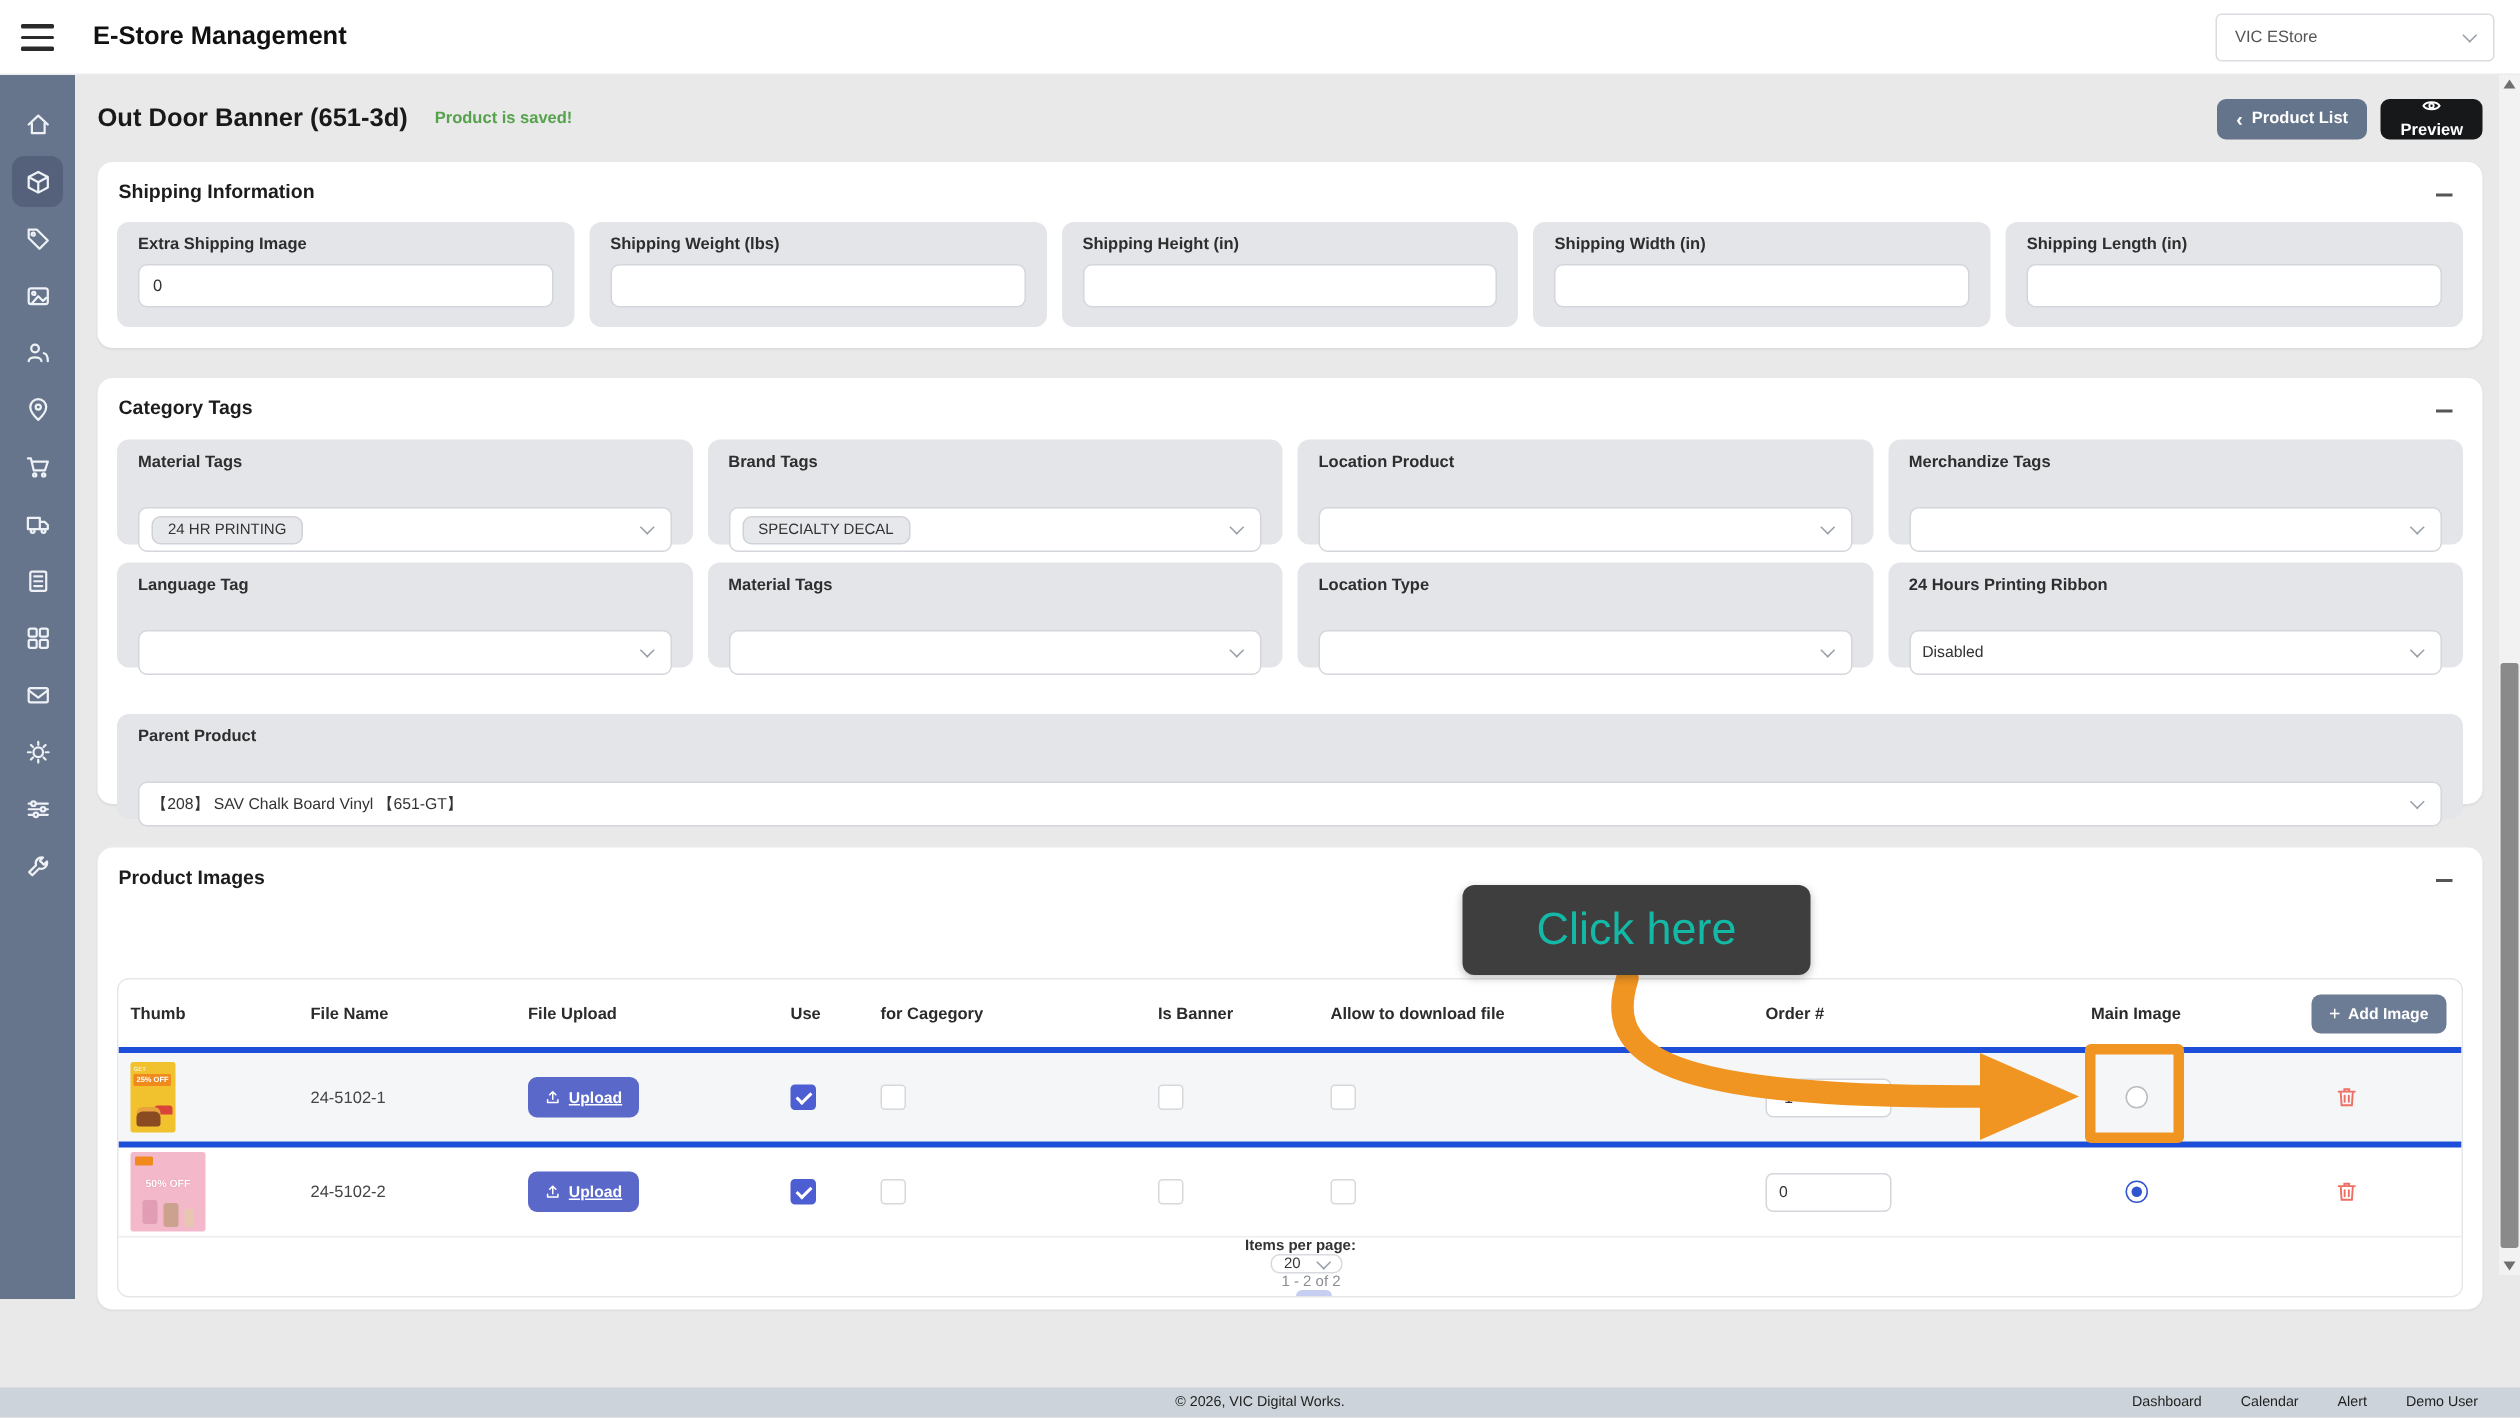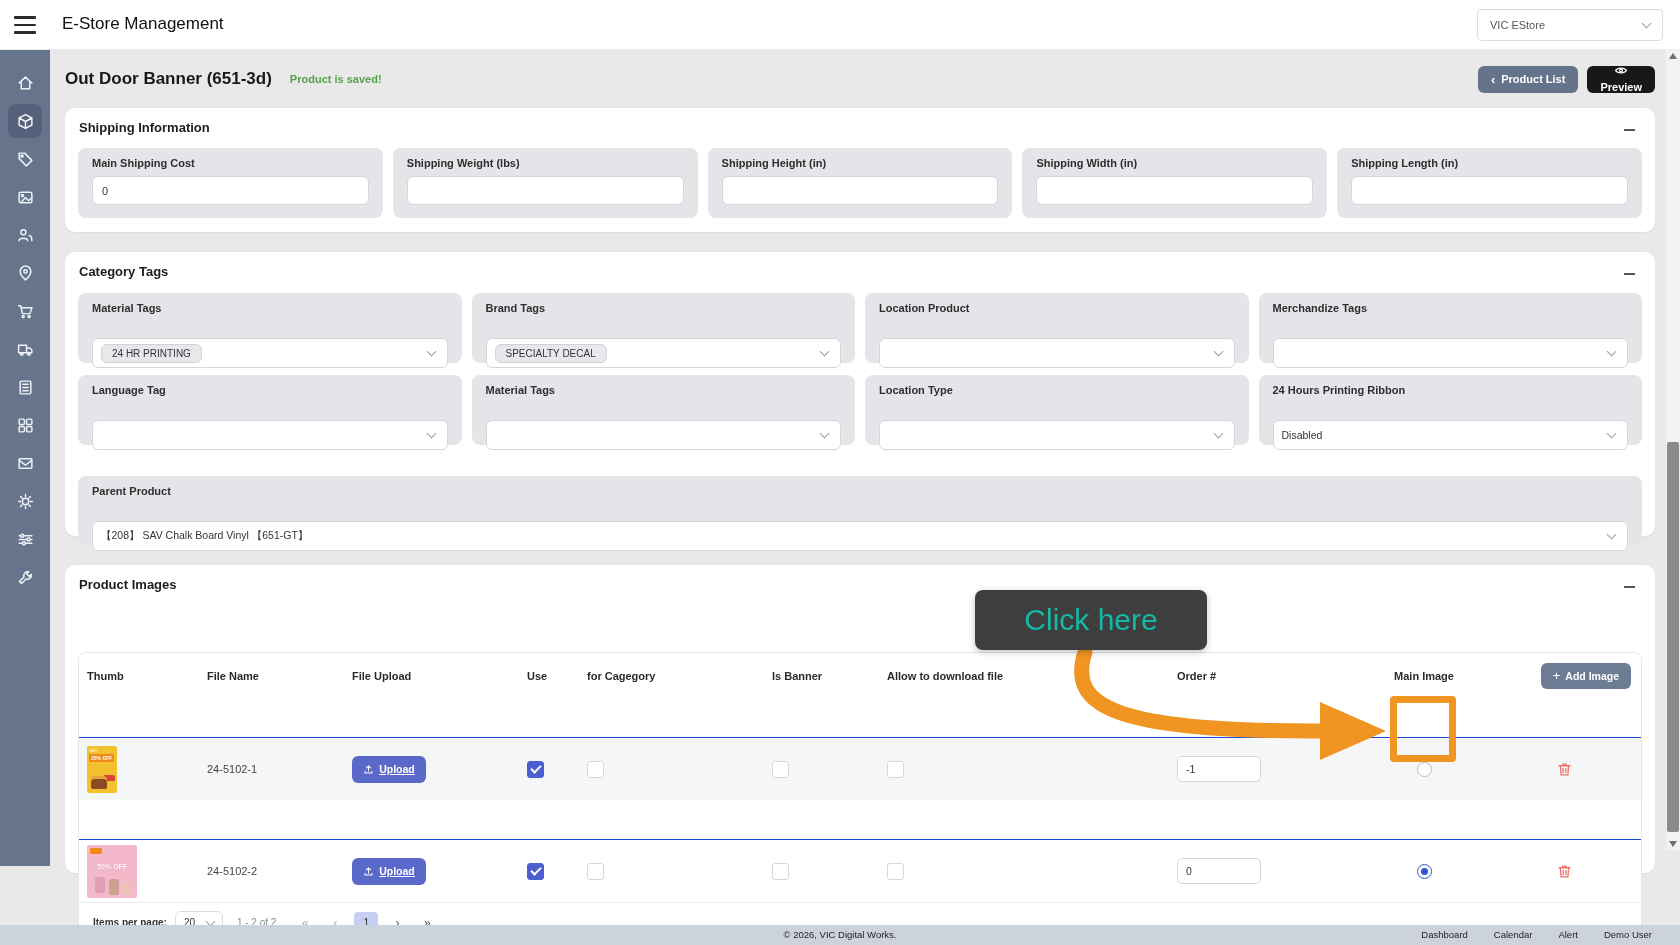--- a/index.html
+++ b/index.html
@@ -3,21 +3,21 @@
 <meta charset="utf-8">
 <style>
   * { margin:0; padding:0; box-sizing:border-box; }
   html,body { width:1680px; height:945px; overflow:hidden; }
   body { font-family:"Liberation Sans", sans-serif; background:#e9e9ea; position:relative; color:#222; }
 
   
   .topbar { position:absolute; left:0; top:0; width:1680px; height:50px; background:#fff; border-bottom:1px solid #ececec; z-index:5; }
   .hamburger { position:absolute; left:14px; top:16px; width:24px; height:18px; display:flex; flex-direction:column; justify-content:space-between; cursor:pointer; }
   .hamburger span { display:block; width:22px; height:2.6px; background:#2a2a2a; border-radius:1px; }
-  .app-title { position:absolute; left:62px; top:14px; font-size:17px; font-weight:400; color:#111; }
+  .app-title { position:absolute; left:62px; top:14px; font-size:17px; font-weight:700; color:#111; }
   .store-select { position:absolute; right:17px; top:9px; width:186px; height:32px; background:#fff; border:1px solid #d9dce0; border-radius:4px; display:flex; align-items:center; padding:0 12px; font-size:11px; color:#555; cursor:pointer; }
 
   .chev { width:7px; height:7px; border-right:1.6px solid #9aa0a8; border-bottom:1.6px solid #9aa0a8; transform:rotate(45deg); margin-left:auto; margin-top:-3px; flex:none; }
 
   
   .sidebar { position:absolute; left:0; top:50px; width:50px; height:816px; background:#66758c; display:flex; flex-direction:column; align-items:center; padding-top:16px; gap:4px; z-index:4; }
   .side-item { width:34px; height:34px; border-radius:8px; display:flex; align-items:center; justify-content:center; color:#eef1f6; cursor:pointer; flex:none; }
   .side-item.active { background:#55617b; }
   .side-item svg { width:17px; height:17px; stroke:#eef1f6; fill:none; stroke-width:1.4; stroke-linecap:round; stroke-linejoin:round; }
 
@@ -46,21 +46,21 @@
   .fieldcard { background:#e3e5e9; border-radius:8px; padding:9px 14px 0; height:70px; flex:1; position:relative; }
   .fieldcard .flabel { font-size:11px; font-weight:700; color:#2e2e2e; }
   .fieldcard input { margin-top:7px; width:100%; height:29px; border:1px solid #d3d6db; border-radius:6px; padding:0 9px; font-size:11px; color:#333; font-family:"Liberation Sans",sans-serif; background:#fff; }
   .selbox { margin-top:24px; height:30px; background:#fff; border:1px solid #d3d6db; border-radius:6px; display:flex; align-items:center; padding:0 12px 0 8px; cursor:pointer; font-size:10.5px; color:#333; }
   .chip { background:#e6e8eb; border:1px solid #cfd2d7; border-radius:6px; padding:3px 10px; font-size:10px; color:#333; white-space:nowrap; }
 
   
   .table-box { position:absolute; left:13px; top:87px; width:1564px; background:#fff; border:1px solid #e4e6e8; border-radius:8px; overflow:hidden; }
   .trow { display:flex; align-items:center; }
   .thead { height:45px; font-size:11px; font-weight:700; color:#2b2b2b; background:#fff; }
-  .tdata { height:63px; border-top:1px solid #1d4ed8; font-size:11px; color:#444;margin-top:39px; }
+  .tdata { height:63px; border-top:4px solid #1d4ed8; font-size:11px; color:#444; }
   .tdata.alt { background:#f5f6f7; }
   .col { padding-left:8px; flex:none; }
   .c-thumb{width:120px;} .c-file{width:145px;} .c-upload{width:175px;} .c-use{width:60px;}
   .c-cat{width:185px;} .c-banner{width:115px;} .c-allow{width:290px;} .c-order{width:190px;}
   .c-main{width:130px; text-align:center; padding-left:0;}
   .c-actions{flex:1; display:flex; align-items:center; justify-content:flex-end; padding-right:10px;}
   .c-actions.center { justify-content:center; }
 
   .upload-btn { width:74px; height:27px; background:#5a68ca; border-radius:6px; color:#fff; font-size:10.5px; font-weight:700; display:flex; align-items:center; justify-content:center; gap:5px; cursor:pointer;text-decoration:underline; }
   .upload-btn svg { width:11px; height:11px; stroke:#fff; fill:none; stroke-width:1.5; stroke-linecap:round; stroke-linejoin:round; }
@@ -83,21 +83,21 @@
 
   .thumb1 { width:30px; height:47px; background:#f2c12e; border-radius:2px; position:relative; overflow:hidden; }
   .thumb1 .badge { position:absolute; left:2px; top:2px; font-size:4px; color:#fff; }
   .thumb1 .disc { position:absolute; left:2px; top:8px; background:#f08a1d; color:#fff; font-size:5px; font-weight:700; padding:1px 2px; border-radius:1px; white-space:nowrap; }
   .thumb1 .burger { position:absolute; left:4px; bottom:4px; width:16px; height:10px; background:#8a4b22; border-radius:4px 4px 2px 2px; box-shadow:0 -3px 0 #e8a33d, 10px -6px 0 -2px #d8433a; }
   .thumb2 { width:50px; height:53px; background:#f3b9cb; border-radius:2px; position:relative; overflow:hidden; }
   .thumb2 .badge2 { position:absolute; left:3px; top:3px; width:12px; height:6px; background:#f08a1d; border-radius:1px; }
   .thumb2 .disc2 { position:absolute; left:0; right:0; top:18px; text-align:center; color:#fff; font-size:7px; font-weight:700; text-shadow:0 0 1px #d97a96; }
   .thumb2 .bottles { position:absolute; left:8px; bottom:5px; width:10px; height:16px; background:#e09db4; border-radius:2px; box-shadow:14px 2px 0 #caa28e, 26px 4px 0 -2px #e8c7b2; }
 
-  .pagination { height:40px; border-top:1px solid #ededee; display:flex; align-items:center; padding-left:14px; font-size:10px; color:#333; background:#fff; }
+  .pagination { height:40px; border-top:1px solid #ededee; display:flex; align-items:center; padding-left:14px; font-size:10px; color:#333; background:#fff;flex-direction:column; }
   .pp-label { font-weight:700; }
   .pp-select { width:48px; height:24px; border:1px solid #d7dade; border-radius:6px; display:flex; align-items:center; padding:0 8px; margin-left:8px; cursor:pointer; }
   .pp-range { color:#8a8d92; margin-left:14px; }
   .pg-nav { display:flex; align-items:center; margin-left:18px; gap:8px; }
   .pg-arrow { width:22px; height:22px; display:flex; align-items:center; justify-content:center; font-size:12px; color:#a9acb2; cursor:pointer; }
   .pg-arrow.en { color:#55585e; }
   .pg-page { width:24px; height:22px; background:#c6cff1; border-radius:4px; display:flex; align-items:center; justify-content:center; font-size:10px; color:#2e2e2e; cursor:pointer; }
 
   
   .tooltip { position:absolute; left:975px; top:590px; width:232px; height:60px; background:#3e3e3e; border-radius:8px; color:#14b8a6; font-size:30px; display:flex; align-items:center; justify-content:center; z-index:60; box-shadow:0 2px 6px rgba(0,0,0,.25); }
@@ -240,21 +240,21 @@
       <span>Preview</span>
     </div>
   </div>
 </div>
 
 <section class="card shipping">
   <div class="card-title">Shipping Information</div>
   <span class="collapse"></span>
   <div class="field-row" style="top:40px;">
     <div class="fieldcard">
-      <div class="flabel">Main Shipping Cost</div>
+      <div class="flabel">Extra Shipping Image</div>
       <input value="0" style="">
     </div>
     <div class="fieldcard">
       <div class="flabel">Shipping Weight (lbs)</div>
       <input value="" style="">
     </div>
     <div class="fieldcard">
       <div class="flabel">Shipping Height (in)</div>
       <input value="" style="">
     </div>

